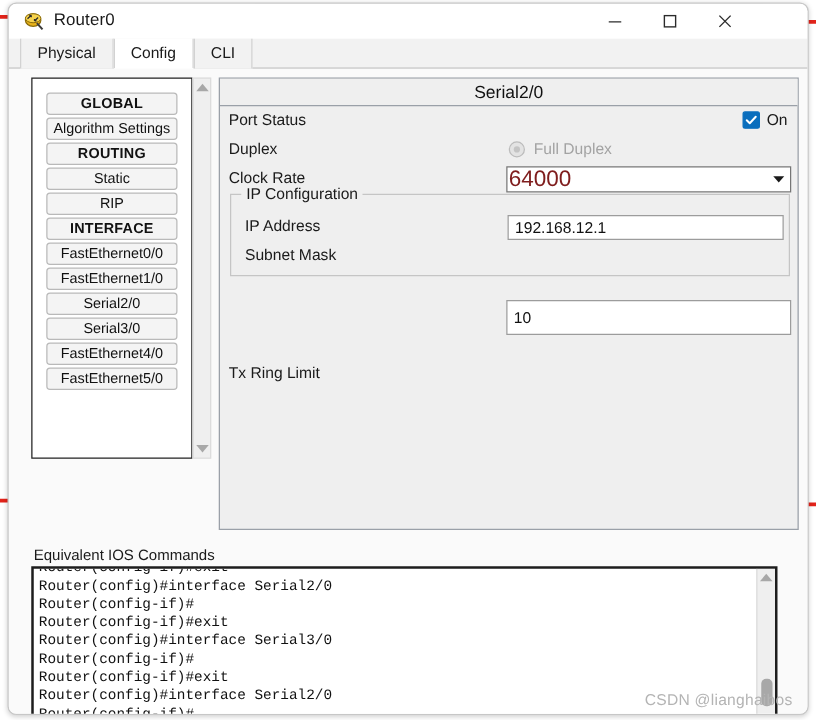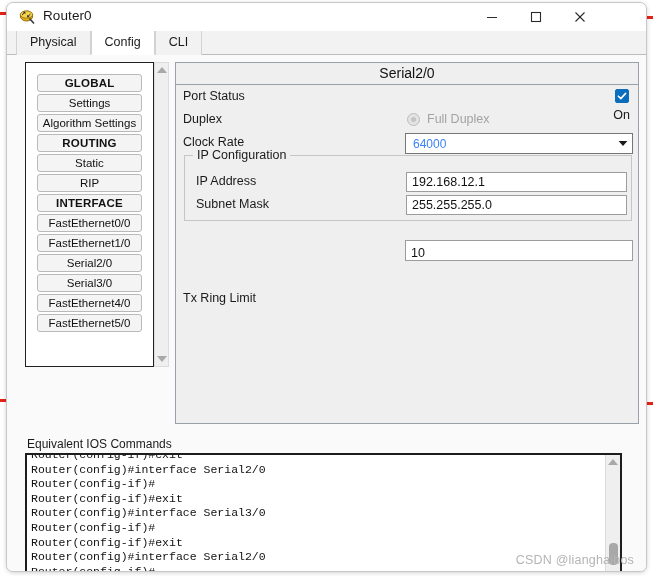--- a/index.html
+++ b/index.html
@@ -216,23 +216,21 @@
   }
   .form-label.indent { left: 17px; }
 
   
   #port-status-row { margin-top: 2px; }
   #port-status-control {
     position: absolute;
     right: 8px;
     top: 2px;
     display: flex;
-    align-items: center;
     gap: 5px;
-    flex-direction: column;
   }
   #on-checkbox {
     width: 14px;
     height: 14px;
     background: #0a6ebd;
     border: 1px solid #0a6ebd;
     border-radius: 2px;
     box-sizing: border-box;
     display: flex;
     align-items: center;
@@ -278,23 +276,23 @@
     height: 21px;
     background: #ffffff;
     border: 1px solid #767676;
     box-sizing: border-box;
     display: flex;
     align-items: center;
     cursor: default;
   }
   #clock-rate-value {
     flex: 1;
-    padding-left: 7px;
-    font-size: 12px;
-    color: #3b82f6;
+    padding-left: 1px;
+    font-size: 18px;
+    color: #7f1d1d;
   }
   #clock-rate-arrow {
     width: 18px;
     display: flex;
     align-items: center;
     justify-content: center;
   }
 
   
   #ip-config-group {
@@ -338,26 +336,26 @@
     left: 0;
     top: 177px;
     width: 100%;
     height: 24px;
   }
   #tx-ring-field {
     position: absolute;
     left: 229px;
     top: 0;
     width: 228px;
-    height: 21px;
+    height: 28px;
     background: #ffffff;
     border: 1px solid #9c9c9c;
     box-sizing: border-box;
     display: flex;
-    align-items: flex-end;
+    align-items: center;
     cursor: text;
   }
   #tx-ring-field span {
     padding-left: 5px;
     font-size: 12.5px;
     color: #111111;
   }
 
   
   #ios-label {
@@ -465,21 +463,20 @@
     </div>
 
     <div id="tab-strip">
       <span class="tab">Physical</span><span class="tab active">Config</span><span class="tab">CLI</span>
     </div>
 
     <div id="window-body">
 
       <div id="nav-panel">
         <div class="nav-item header">GLOBAL</div>
-        <div class="nav-item">Settings</div>
         <div class="nav-item">Algorithm Settings</div>
         <div class="nav-item header">ROUTING</div>
         <div class="nav-item">Static</div>
         <div class="nav-item">RIP</div>
         <div class="nav-item header">INTERFACE</div>
         <div class="nav-item">FastEthernet0/0</div>
         <div class="nav-item">FastEthernet1/0</div>
         <div class="nav-item">Serial2/0</div>
         <div class="nav-item">Serial3/0</div>
         <div class="nav-item">FastEthernet4/0</div>
@@ -538,23 +535,20 @@
 
           <div style="position:absolute; left:0; top:16px; width:100%; height:23px;">
             <span class="form-label indent" style="left:11px; top:2px;">IP Address</span>
             <div class="text-field" style="top:0px;">
               <span>192.168.12.1</span>
             </div>
           </div>
 
           <div style="position:absolute; left:0; top:39px; width:100%; height:23px;">
             <span class="form-label indent" style="left:11px; top:2px;">Subnet Mask</span>
-            <div class="text-field" style="top:0px;">
-              <span>255.255.255.0</span>
-            </div>
           </div>
         </div>
 
         <div id="tx-ring-row">
           <span class="form-label" style="top:3px;margin-top:48px;">Tx Ring Limit</span>
           <div id="tx-ring-field">
             <span>10</span>
           </div>
         </div>
 

